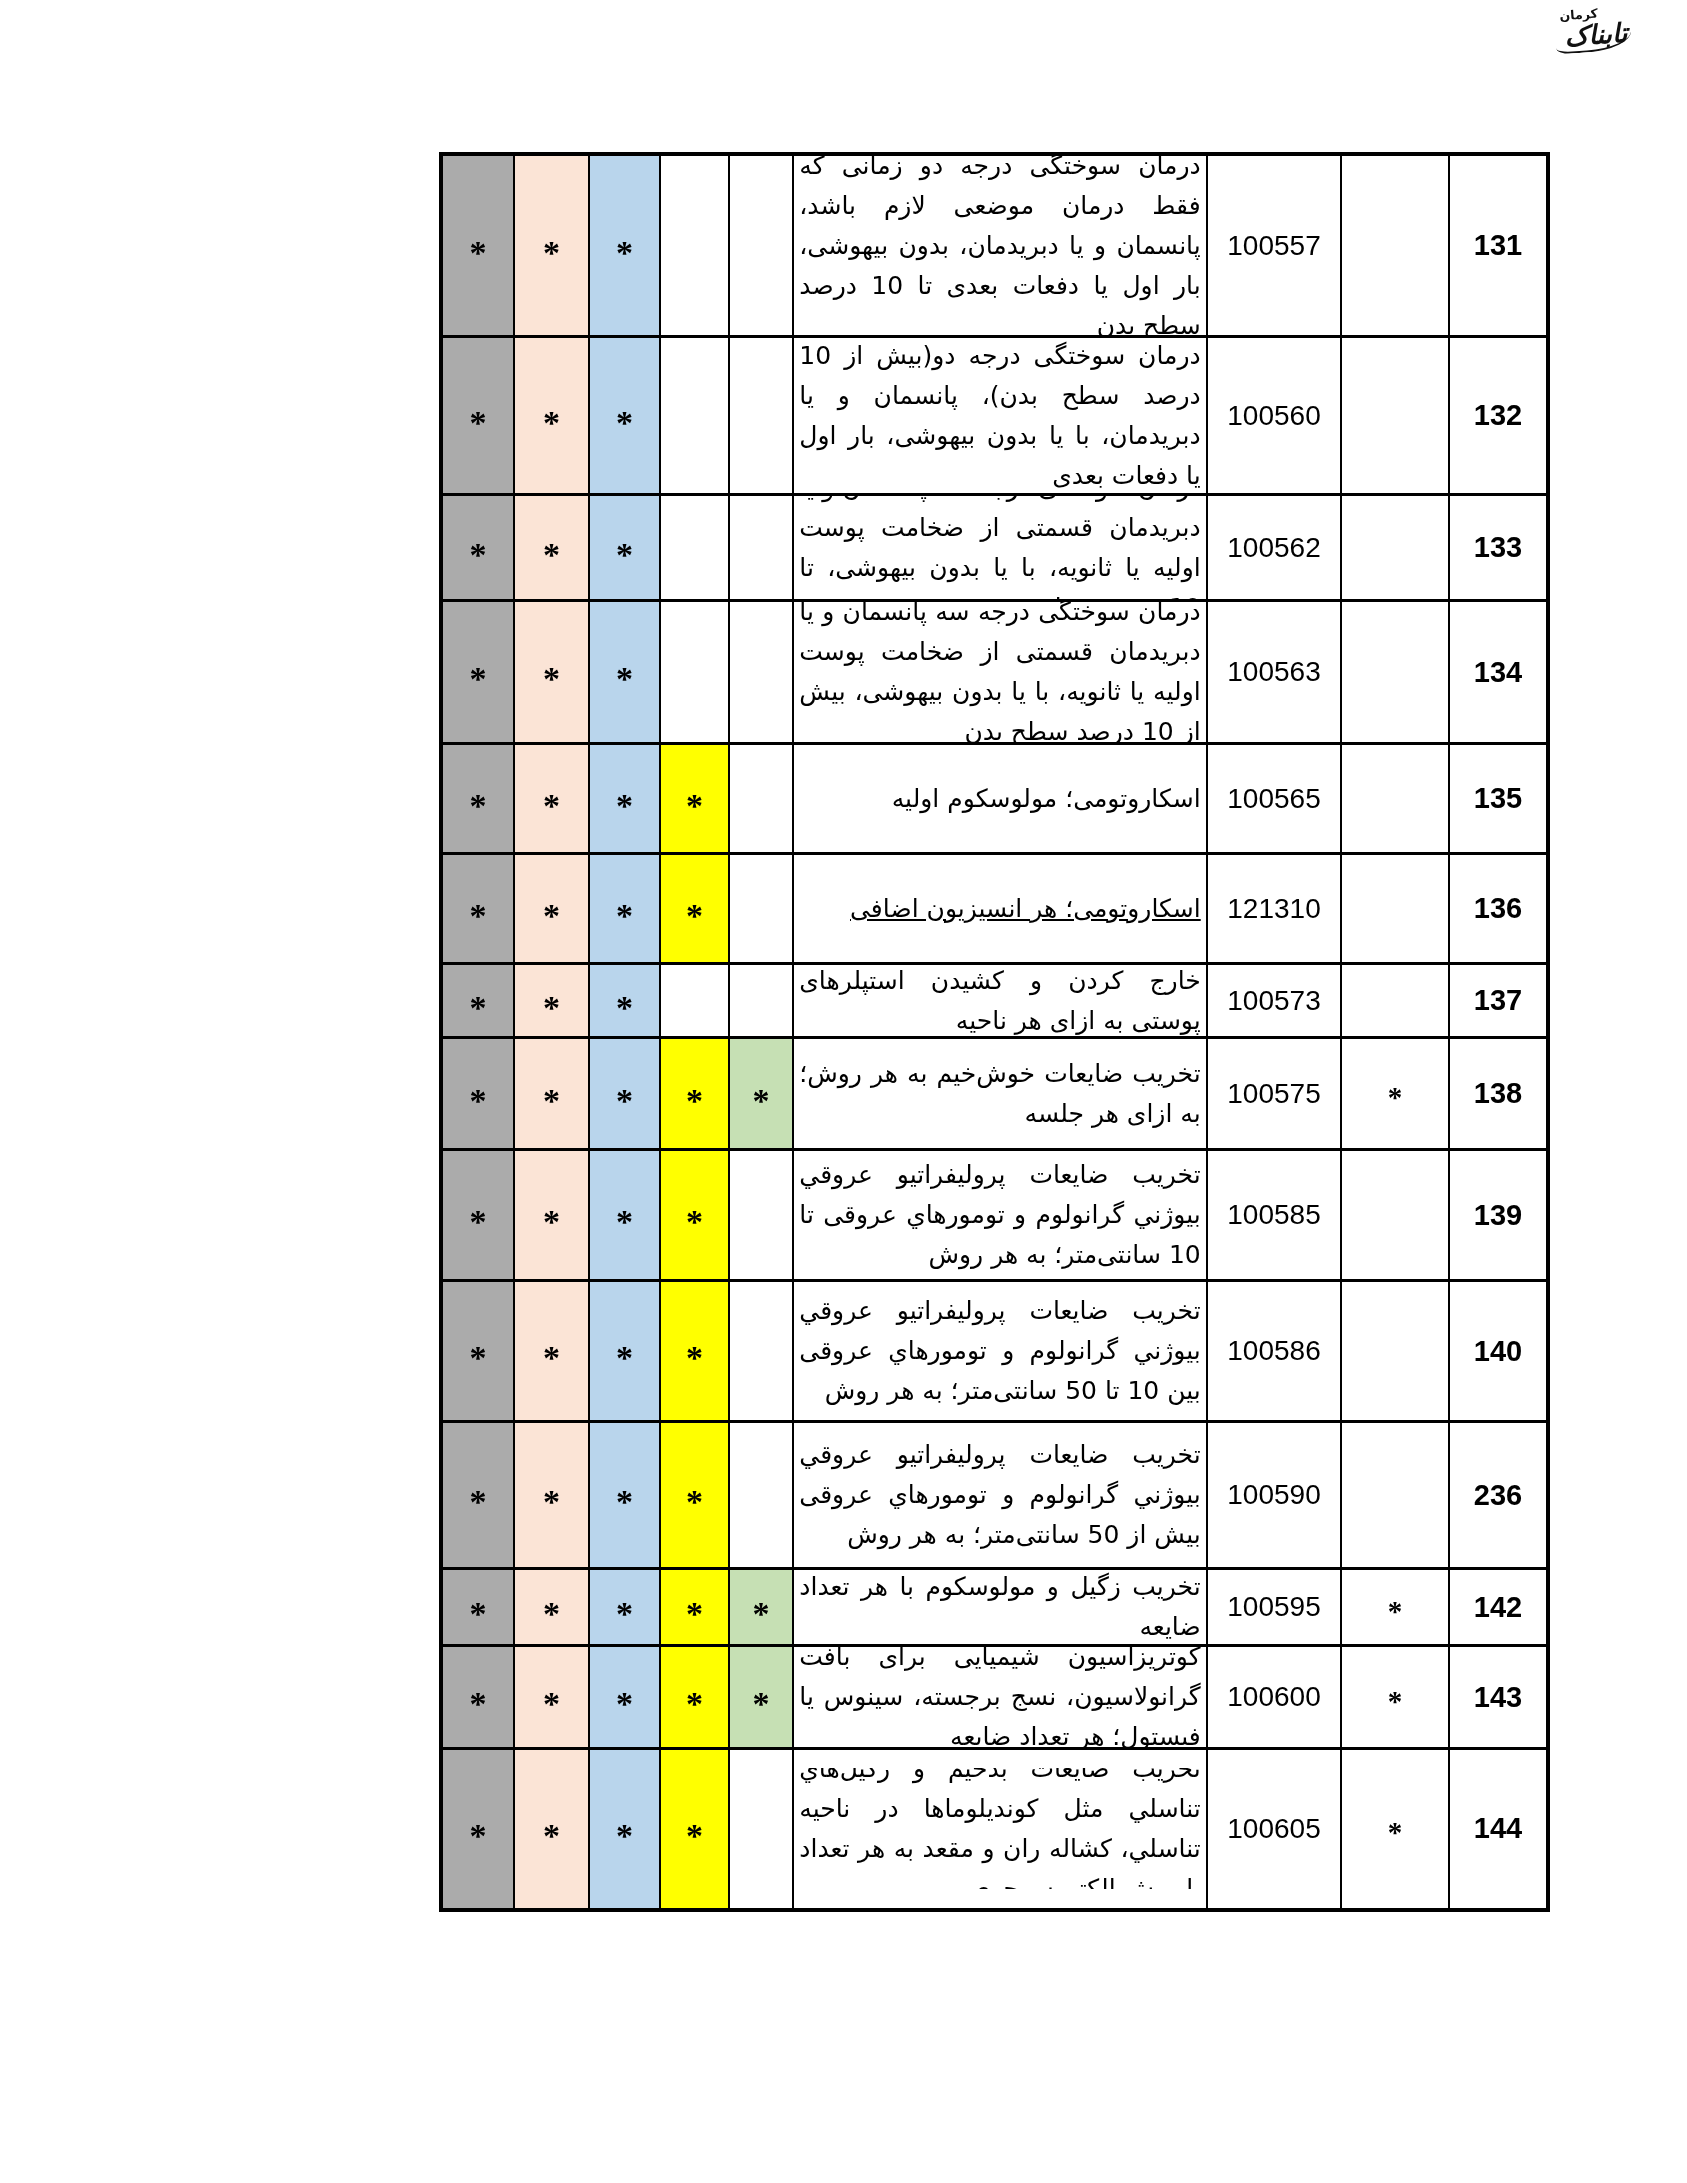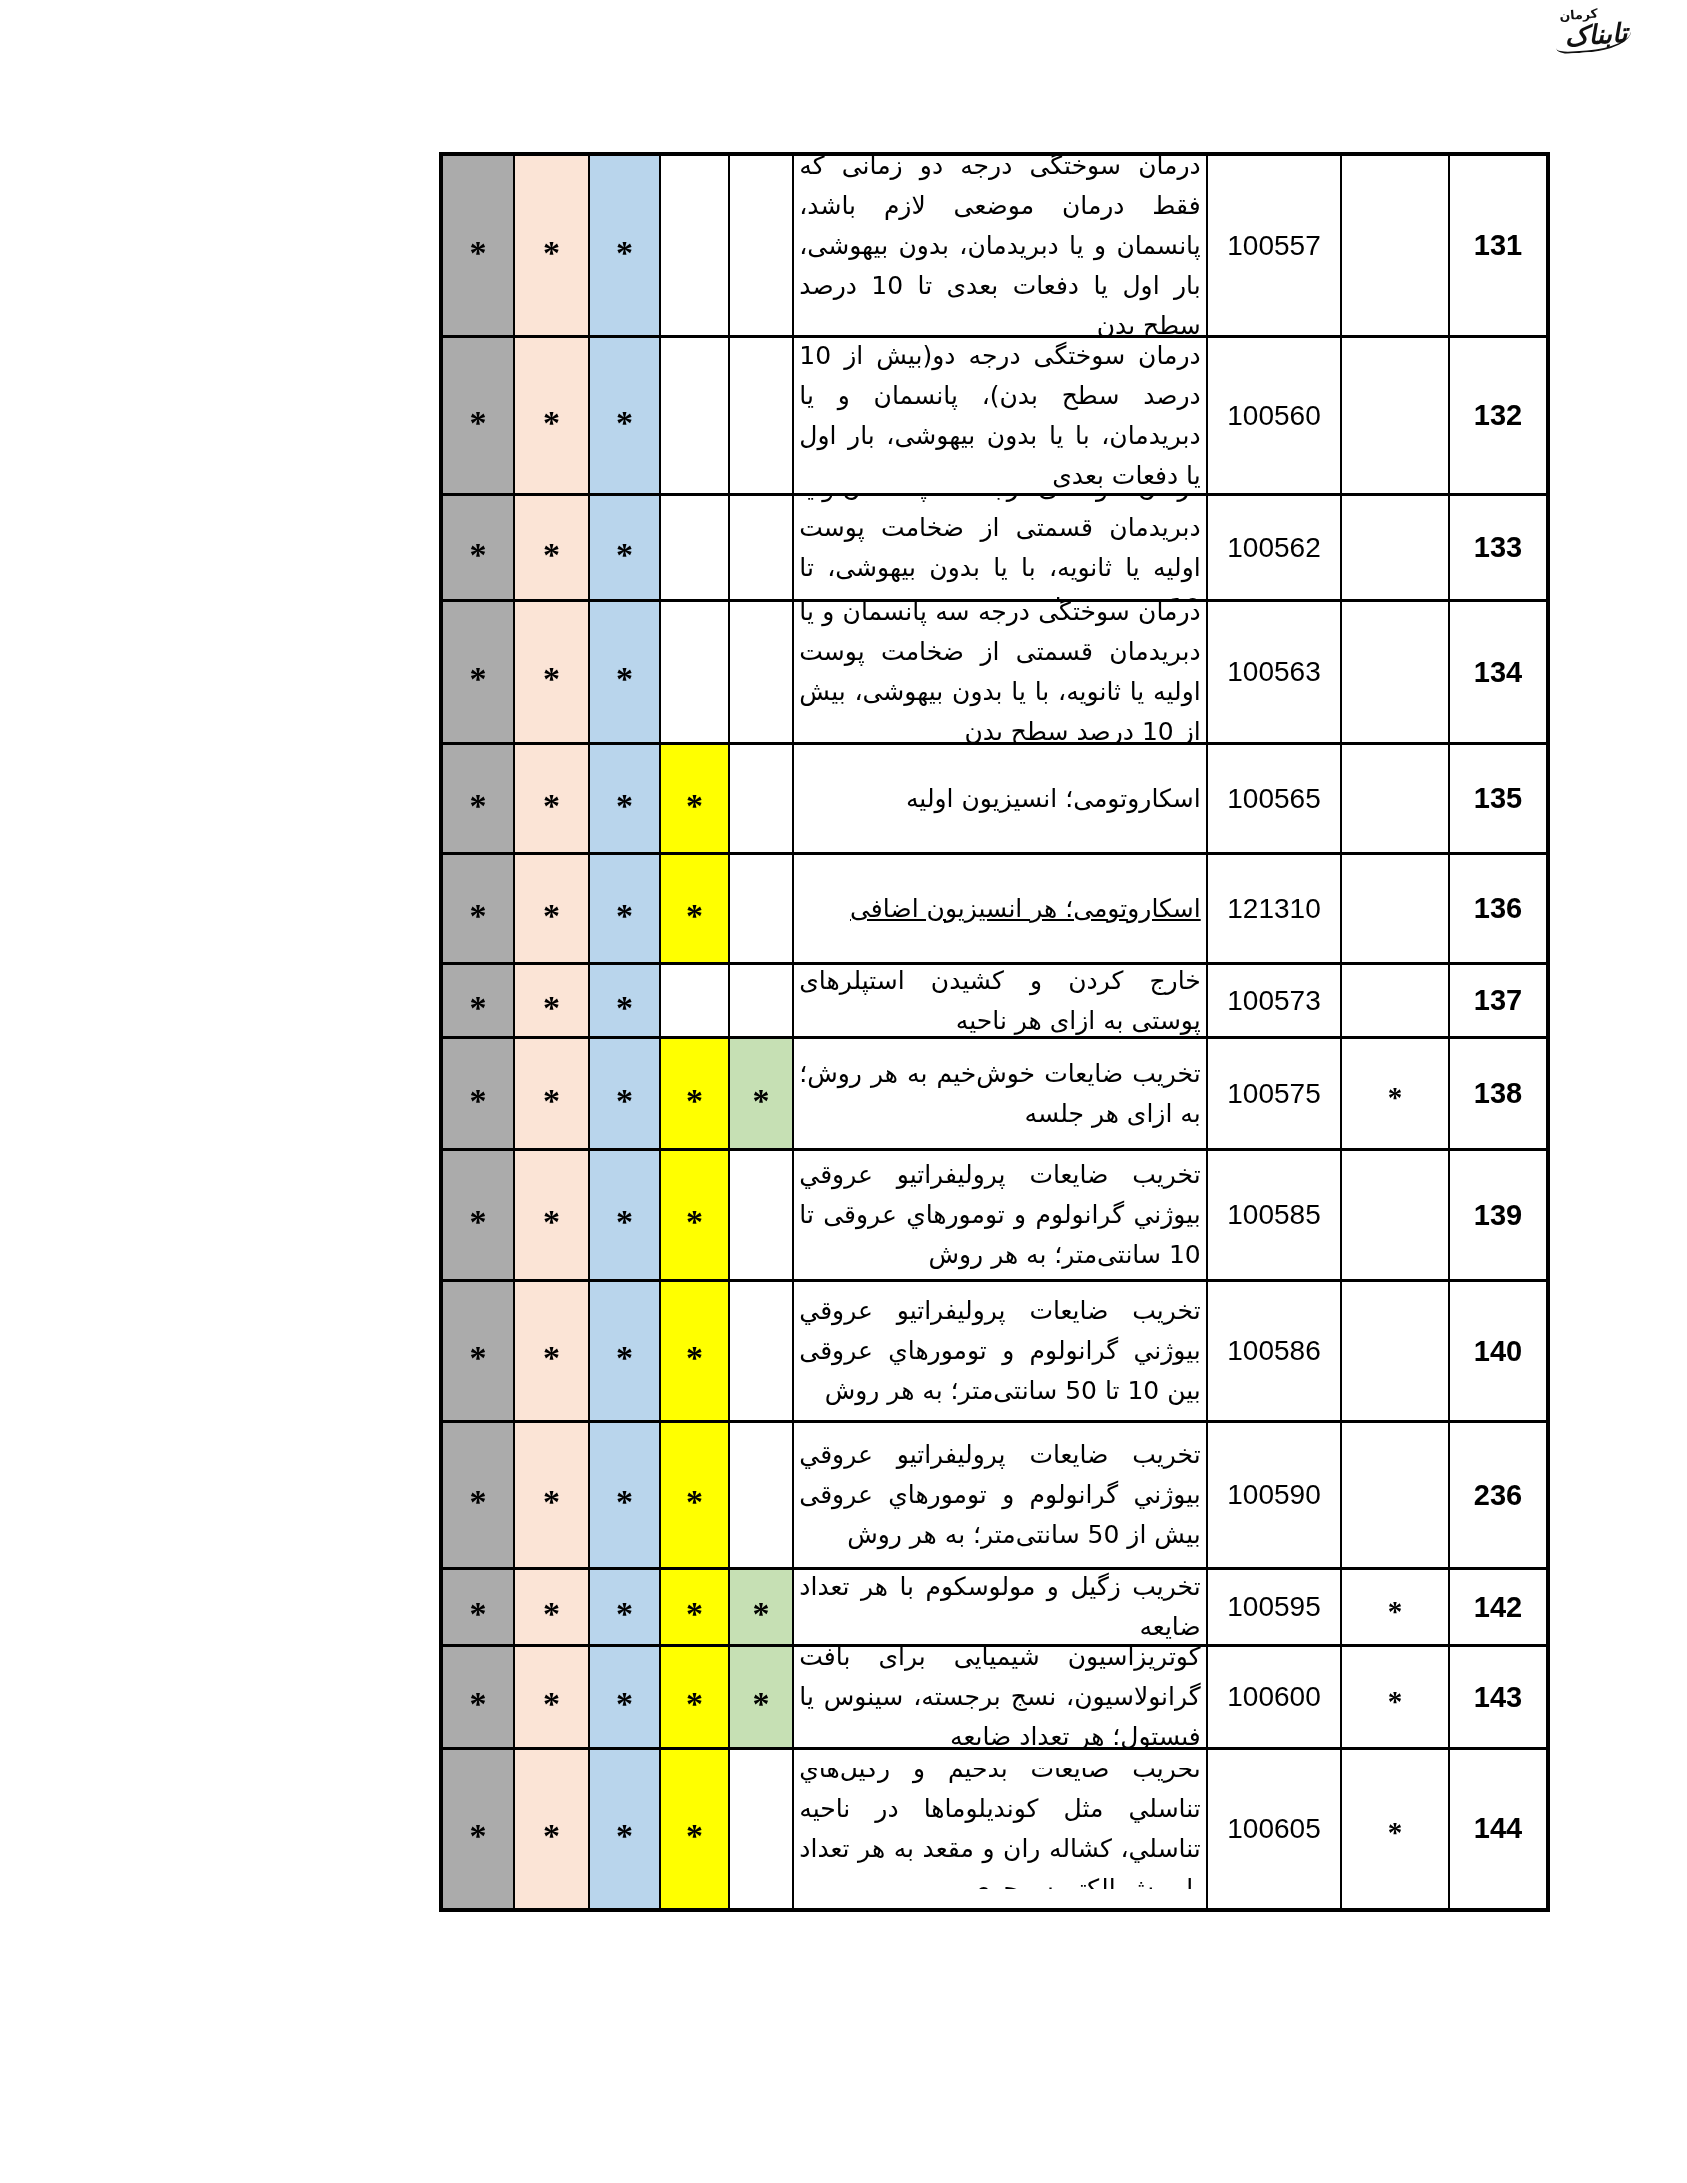--- a/index.html
+++ b/index.html
@@ -160,21 +160,21 @@
       <td class="cell flag-cell" style="background-color: rgb(185, 213, 236);"><span class="star-mark">*</span></td>
       <td class="cell flag-cell" style="background-color: rgb(251, 228, 214);"><span class="star-mark">*</span></td>
       <td class="cell flag-cell" style="background-color: rgb(171, 171, 171);"><span class="star-mark">*</span></td>
     </tr>
         <tr style="height: 107px;">
       <td class="cell num-cell">135</td>
       <td class="cell star-cell"></td>
       <td class="cell code-cell">100565</td>
       <td class="cell desc-cell">
         <div class="desc-wrap" style="height: 107px;">
-          <div class="desc-text">اسکاروتومی؛ انسیزیون اولیه</div>
+          <div class="desc-text">اسکاروتومی؛ مولوسکوم اولیه</div>
         </div>
       </td>
       <td class="cell flag-cell"></td>
       <td class="cell flag-cell" style="background-color: rgb(255, 255, 0);"><span class="star-mark">*</span></td>
       <td class="cell flag-cell" style="background-color: rgb(185, 213, 236);"><span class="star-mark">*</span></td>
       <td class="cell flag-cell" style="background-color: rgb(251, 228, 214);"><span class="star-mark">*</span></td>
       <td class="cell flag-cell" style="background-color: rgb(171, 171, 171);"><span class="star-mark">*</span></td>
     </tr>
         <tr style="height: 107px;">
       <td class="cell num-cell">136</td>

